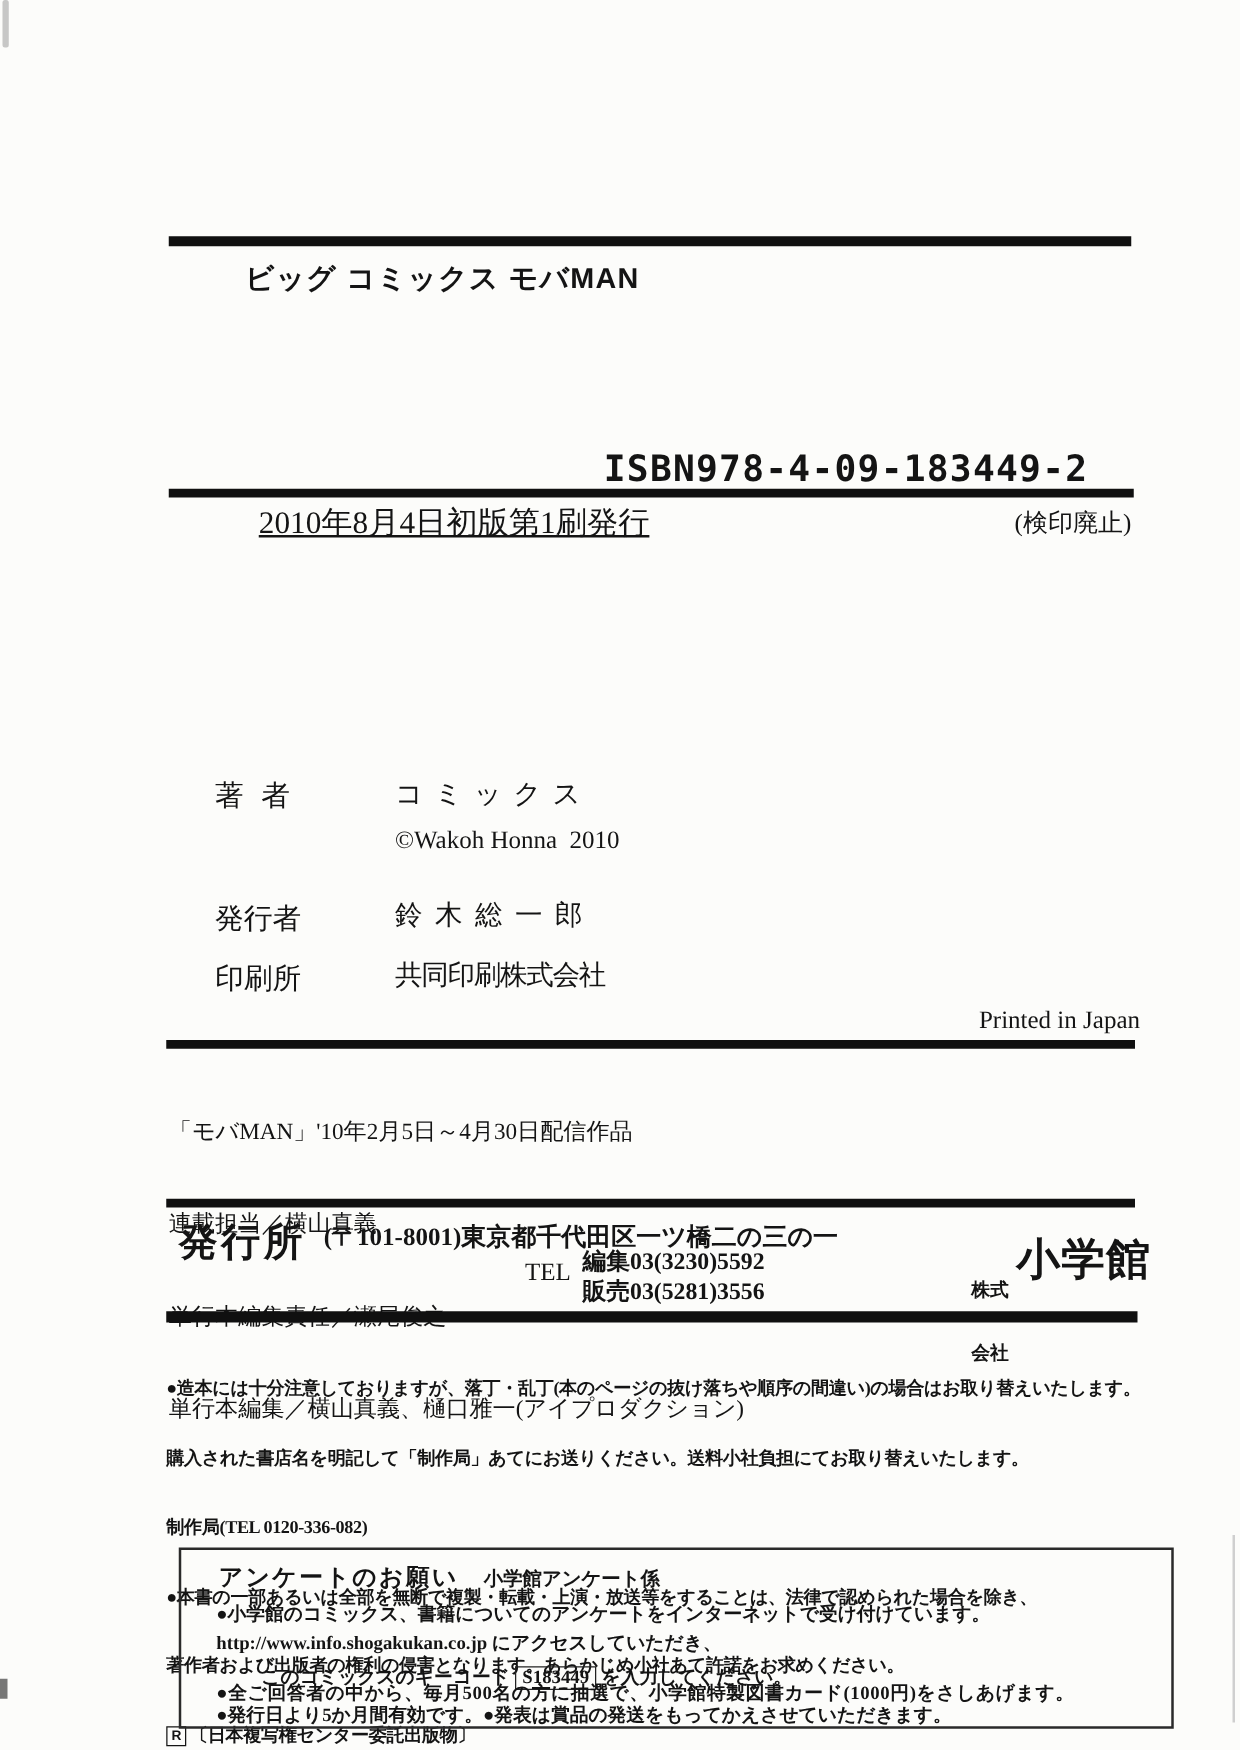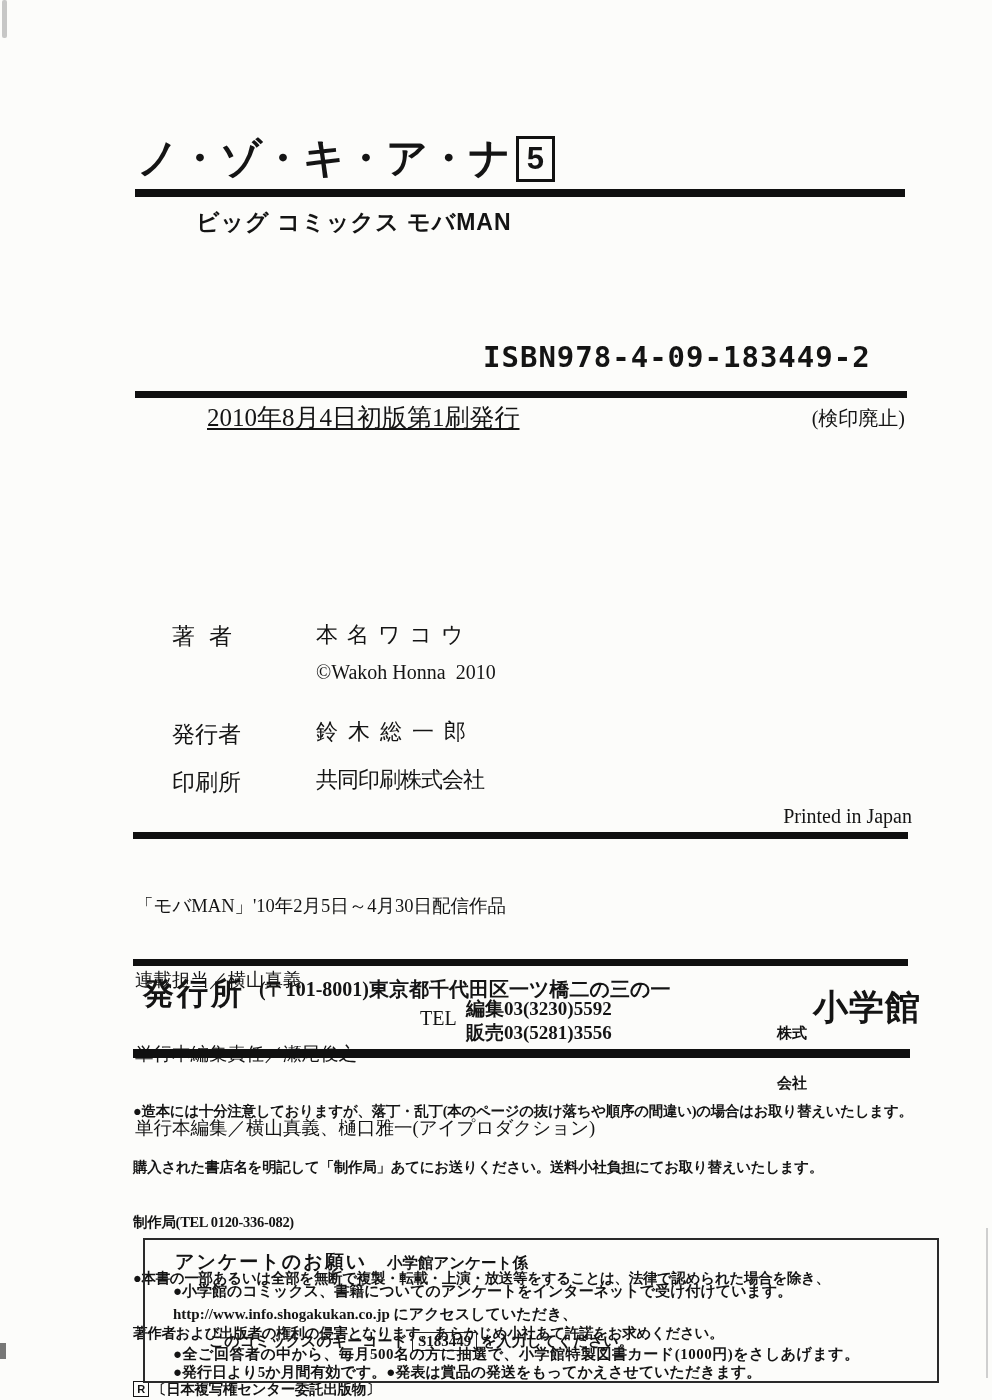--- a/index.html
+++ b/index.html
@@ -4,21 +4,21 @@
 <style>
   html,body { margin:0; padding:0; background:#e8e8e6; }
   .page {
     position:relative; width:992px; height:1400px; margin:0 auto;
     background:#fcfcfa; overflow:hidden; color:#141414;
     font-family:"Liberation Serif", serif;
   }
   .abs { position:absolute; white-space:pre; }
   .sans { font-family:"Liberation Sans", sans-serif; }
   .serif { font-family:"Liberation Serif", serif; }
-  .mono { font-family:"DejaVu Sans Mono", monospace; }
+  .mono { font-family:"DejaVu Sans Mono", monospace;margin-top:18px; }
   .hrule { position:absolute; background:#101010; }
 
   
   .book-title { left:137px; top:131px; font-size:41px; font-weight:900; letter-spacing:0px; }
   .vol-badge { display:inline-block; border:3px solid #111; width:33px; height:40px;
     line-height:40px; text-align:center; font-size:31px; font-weight:bold;
     margin-left:5px; transform:translateY(-3px); }
   .rule1 { left:135px; top:189px; width:770px; height:8px; }
   .imprint { left:196px; top:207px; font-size:23px; font-weight:bold; letter-spacing:1px; }
 
@@ -85,31 +85,30 @@
 </style>
 </head>
 <body>
 
 <div class="page">
 
   <div class="abs art1"></div>
   <div class="abs art2"></div>
   <div class="abs art3"></div>
 
-  <div class="abs sans book-title"><span>ノ・ゾ・キ・ア・ナ</span><span class="vol-badge">5</span></div>
   <div class="hrule rule1"></div>
   <div class="abs sans imprint">ビッグ コミックス モバMAN</div>
 
   <div class="abs mono isbn">ISBN978-4-09-183449-2</div>
   <div class="hrule rule2"></div>
   <div class="abs serif edition-date">2010年8月4日初版第1刷発行</div>
   <div class="abs serif seal-note">(検印廃止)</div>
 
   <div class="abs serif cr-label lbl-author">著者</div>
-  <div class="abs serif cr-value val-author">本名ワコウ</div>
+  <div class="abs serif cr-value val-author">コミックス</div>
   <div class="abs serif copyright">©Wakoh Honna  2010</div>
 
   <div class="abs serif cr-label lbl-pub">発行者</div>
   <div class="abs serif cr-value val-pub">鈴木総一郎</div>
 
   <div class="abs serif cr-label lbl-printer">印刷所</div>
   <div class="abs serif cr-value val-printer">共同印刷株式会社</div>
 
   <div class="abs serif printed-in">Printed in Japan</div>
   <div class="hrule rule3"></div>

